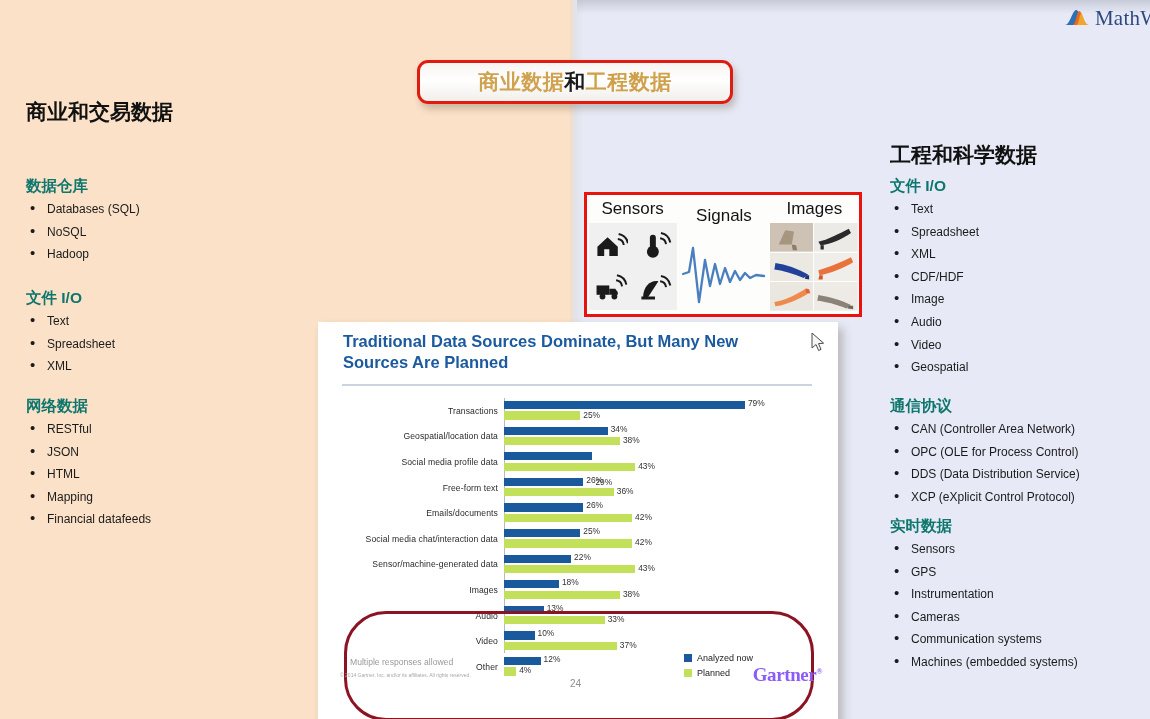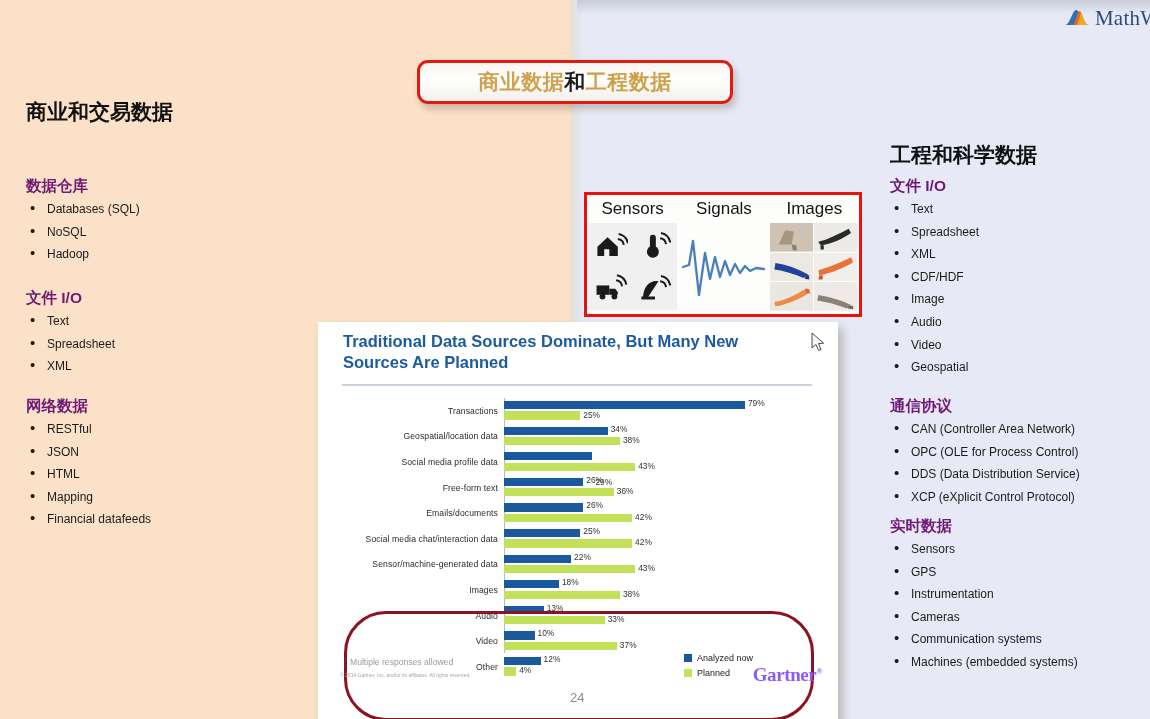--- a/index.html
+++ b/index.html
@@ -60,21 +60,21 @@
     position:absolute; font-size:21px; font-weight:bold; color:#111;
     white-space:nowrap;
   }
   #title-left  { left:26px;  top:98px; }
   #title-right { left:890px; top:98px;margin-top:43px; }
 
   
   .block { position:absolute; }
   .block h3 {
     margin:0 0 1px 0; font-size:15.5px; font-weight:bold;
-    color:#701a75; white-space:nowrap;
+    color:#0f766e; white-space:nowrap;
   }
   .block ul { margin:0; padding:0; list-style:none; }
   .block li {
     font-size:12px; color:#1b1b1b; line-height:22.6px;
     white-space:nowrap; position:relative; padding-left:21px;
   }
   .block li::before {
     content:"\2022"; position:absolute; left:4px; top:-1px;
     font-size:15px; color:#1b1b1b;
   }
@@ -91,21 +91,21 @@
     position:absolute; left:584px; top:192px; width:278px; height:125px;
     border:3px solid #e8130c; background:#fdfdfc;
     display:flex; align-items:stretch;
   }
   #ssi .cell { position:relative; }
   #ssi .cap {
     position:absolute; top:4px; left:0; width:100%;
     text-align:center; font-size:17px; color:#141414;
   }
   #ssi .c-sensors { width:92px; }
-  #ssi .c-signals { width:92px; }
+  #ssi .c-signals { width:92px;margin-top:7px; }
   #ssi .c-images  { width:90px; }
   #sensor-grid {
     position:absolute; left:2px; top:28px; width:88px; height:87px;
     background:#f0f0f0;
     display:grid; grid-template-columns:1fr 1fr; grid-template-rows:1fr 1fr;
     place-items:center;
   }
   #sensor-grid svg { width:34px; height:34px; }
   #signal-wave { position:absolute; left:2px; top:32px; width:88px; height:80px; }
   #image-grid {
@@ -175,22 +175,22 @@
 
   #g-footnote {
     position:absolute; left:32px; top:335px;
     font-size:8.6px; color:#9a9a9a;
   }
   #g-copy {
     position:absolute; left:22px; top:350px;
     font-size:5px; color:#a8a8a8; white-space:nowrap;
   }
   #g-page {
-    position:absolute; left:252px; top:368px;
-    font-size:13px; color:#8c8c8c;
+    position:absolute; left:252px; top:356px;
+    font-size:10px; color:#8c8c8c;
   }
   #g-brand {
     position:absolute; right:16px; top:342px;
     font-size:19px; font-weight:bold; color:#8b5cf6;
     font-family:"Liberation Serif", serif; letter-spacing:-.4px;
   }
   #g-brand sup { font-size:8px; vertical-align:super; }
 </style>
 </head>
 <body>

